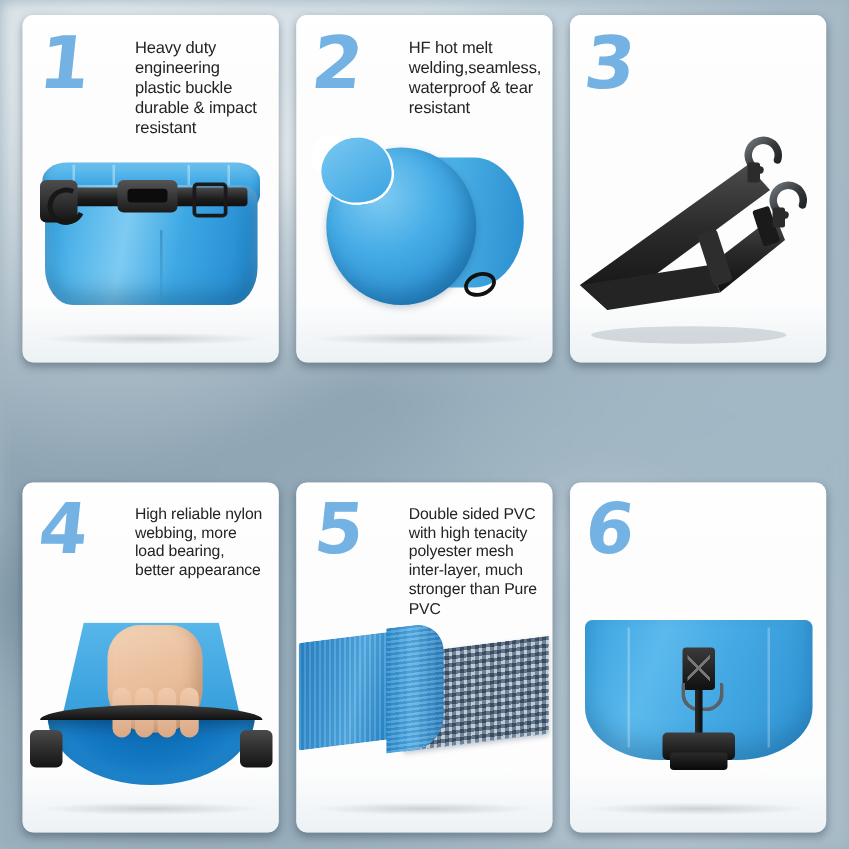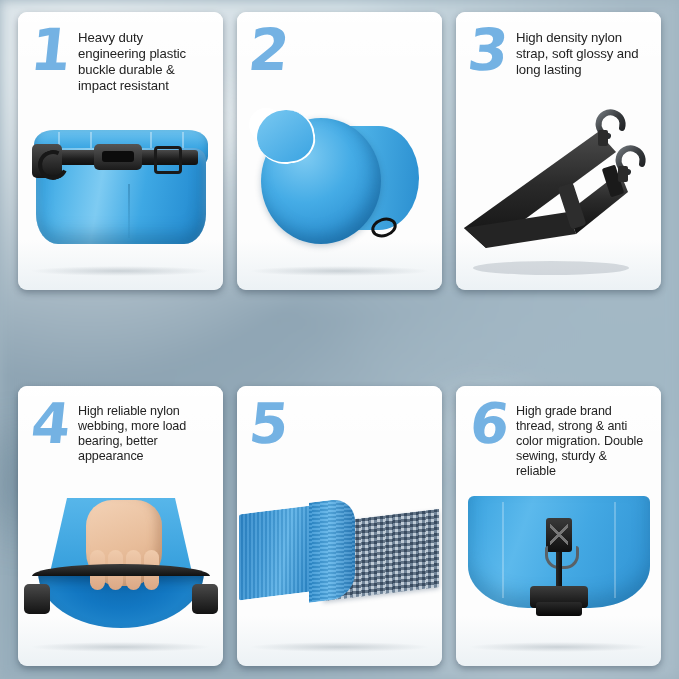--- a/index.html
+++ b/index.html
@@ -50,21 +50,21 @@
 
   .head{position:relative;display:flex;gap:6px;padding:14px 12px 0 10px;z-index:3;}
   .num{
     font-family:"DejaVu Sans", sans-serif;
     font-weight:bold;font-size:58px;line-height:.86;
     color:#74b2e3;flex:0 0 auto;width:44px;text-align:center;
     transform:skewX(-6deg);
   }
   .desc{
     font-size:13.2px;line-height:1.21;color:#232323;
-    padding-top:4px;letter-spacing:-.1px;
+    padding-top:4px;letter-spacing:-.1px;margin-left:30px;
   }
   .r2 .desc{font-size:12.6px;line-height:1.2;}
   .r2 .num{font-size:56px;}
 
   .photo{position:absolute;left:0;right:0;bottom:0;top:96px;z-index:2;overflow:hidden;}
   .r2 .photo{top:104px;}
   .stagefloor{position:absolute;left:6%;right:6%;bottom:14px;height:10px;
     background:radial-gradient(ellipse at center, rgba(60,80,95,.22), rgba(60,80,95,0) 70%);}
 
   
@@ -225,39 +225,39 @@
           <div class="hook"></div>
         </div>
       </div>
       <div class="stagefloor"></div>
     </div>
   </div>
 
   <div class="card r1 c2">
     <div class="head">
       <div class="num">2</div>
+      <div class="desc">HF hot melt welding,seamless, waterproof &amp; tear resistant</div>
     </div>
     <div class="photo">
       <div class="artwrap">
         <div class="bag2">
           <div class="white"></div>
           <div class="side"></div>
           <div class="disc"></div>
           <div class="flap"></div>
           <div class="loop"></div>
         </div>
       </div>
       <div class="stagefloor"></div>
     </div>
   </div>
 
   <div class="card r1 c3">
     <div class="head">
       <div class="num">3</div>
-      <div class="desc">High density nylon strap, soft glossy and long lasting</div>
     </div>
     <div class="photo">
       <svg class="strap3" viewBox="0 0 205 182">
         <defs>
           <linearGradient id="nyl" x1="0" y1="0" x2="0" y2="1">
             <stop offset="0" stop-color="#4b4b4b"></stop>
               <stop offset=".45" stop-color="#2a2a2a"></stop>
             <stop offset="1" stop-color="#111"></stop>
           </linearGradient>
           <linearGradient id="met" x1="0" y1="0" x2="1" y2="1">
@@ -301,35 +301,35 @@
           <div class="clip clipr"></div>
         </div>
       </div>
       <div class="stagefloor"></div>
     </div>
   </div>
 
   <div class="card r2 c2">
     <div class="head">
       <div class="num">5</div>
+      <div class="desc">Double sided PVC with high tenacity polyester mesh inter-layer, much stronger than Pure PVC</div>
     </div>
     <div class="photo">
       <div class="mat5">
         <div class="mesh"></div>
         <div class="pvc"></div>
         <div class="pvcroll"></div>
       </div>
       <div class="stagefloor"></div>
     </div>
   </div>
 
   <div class="card r2 c3">
     <div class="head">
       <div class="num">6</div>
-      <div class="desc">High grade brand thread, strong &amp; anti color migration. Double sewing, sturdy &amp; reliable</div>
     </div>
     <div class="photo">
       <div class="artwrap">
         <div class="bag6">
           <div class="body"></div>
           <div class="crease" style="left:34px"></div>
           <div class="crease" style="left:146px"></div>
           <div class="tab"></div>
           <div class="dring"></div>
           <div class="stem"></div>

